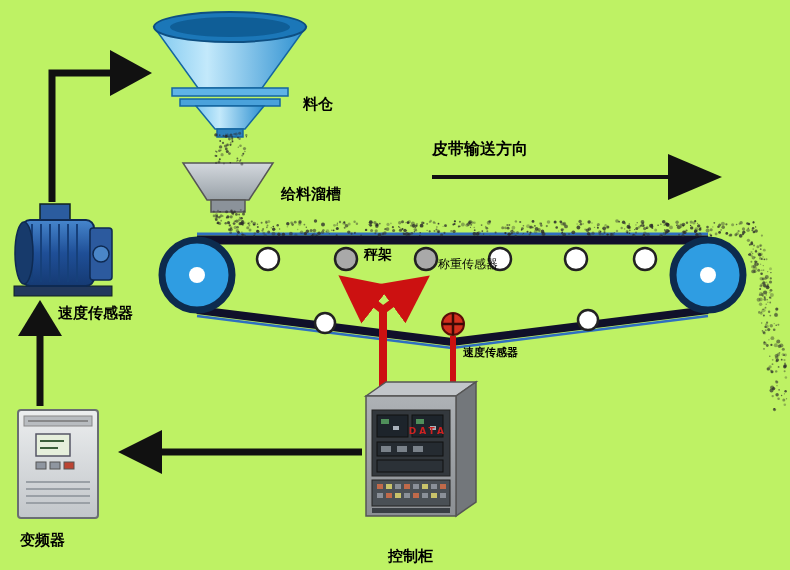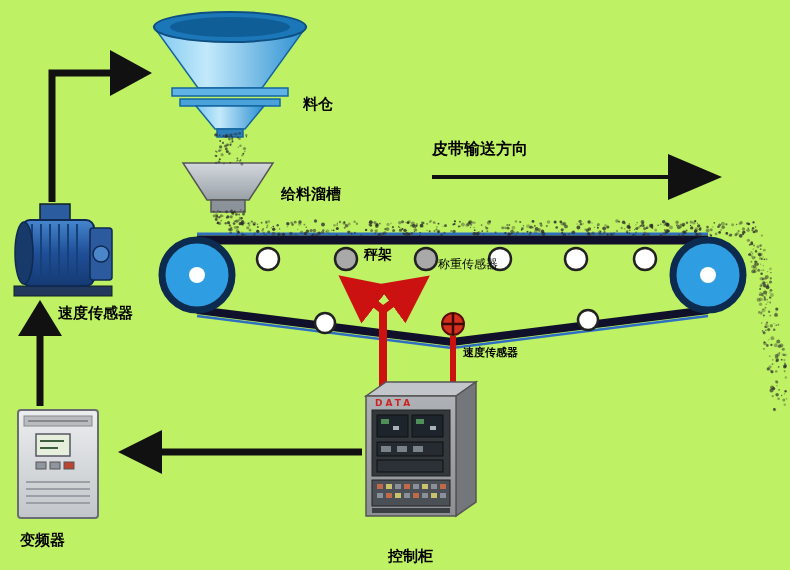--- a/index.html
+++ b/index.html
@@ -8,21 +8,21 @@
     font-family:"DejaVu Sans","Liberation Sans",sans-serif;
   }
   .stage svg{position:absolute;left:0;top:0;}
   .lbl{position:absolute;color:#000;white-space:nowrap;line-height:1.1;}
   .lbl.b{font-weight:700;}
   .lbl.s15{font-size:15px;}
   .lbl.s16{font-size:16px;}
   .lbl.s14{font-size:14px;}
   .lbl.s12{font-size:11px;}
   .lbl.s11{font-size:12px;font-weight:400;}
-  .brand{position:absolute;color:#cc2222;font-weight:700;font-size:9px;letter-spacing:3px;text-align:left;width:72px;}
+  .brand{position:absolute;color:#cc2222;font-weight:700;font-size:9px;letter-spacing:3px;text-align:right;width:72px;margin-top:28px;}
 </style>
 </head>
 <body>
 
 <div class="stage">
 
 <svg width="790" height="570" viewBox="0 0 790 570">
   <defs>
     <linearGradient id="gHopper" x1="0" y1="0" x2="1" y2="0">
       <stop offset="0" stop-color="#7ec8ef"></stop>

